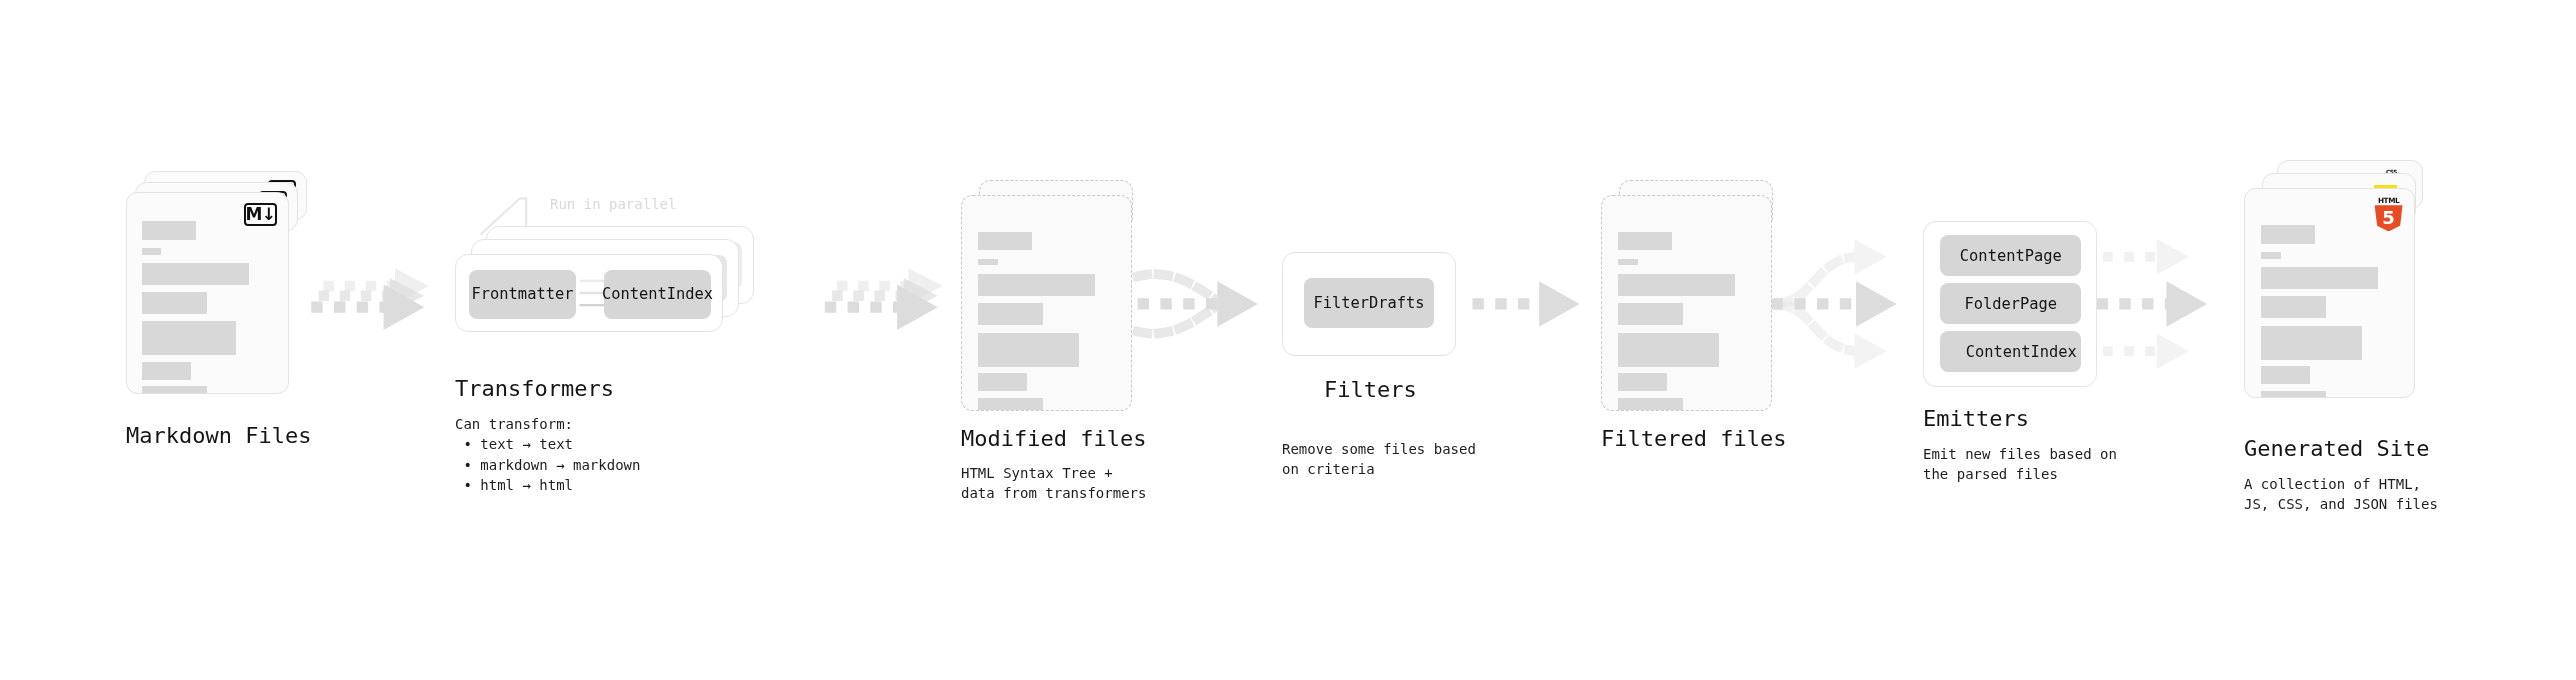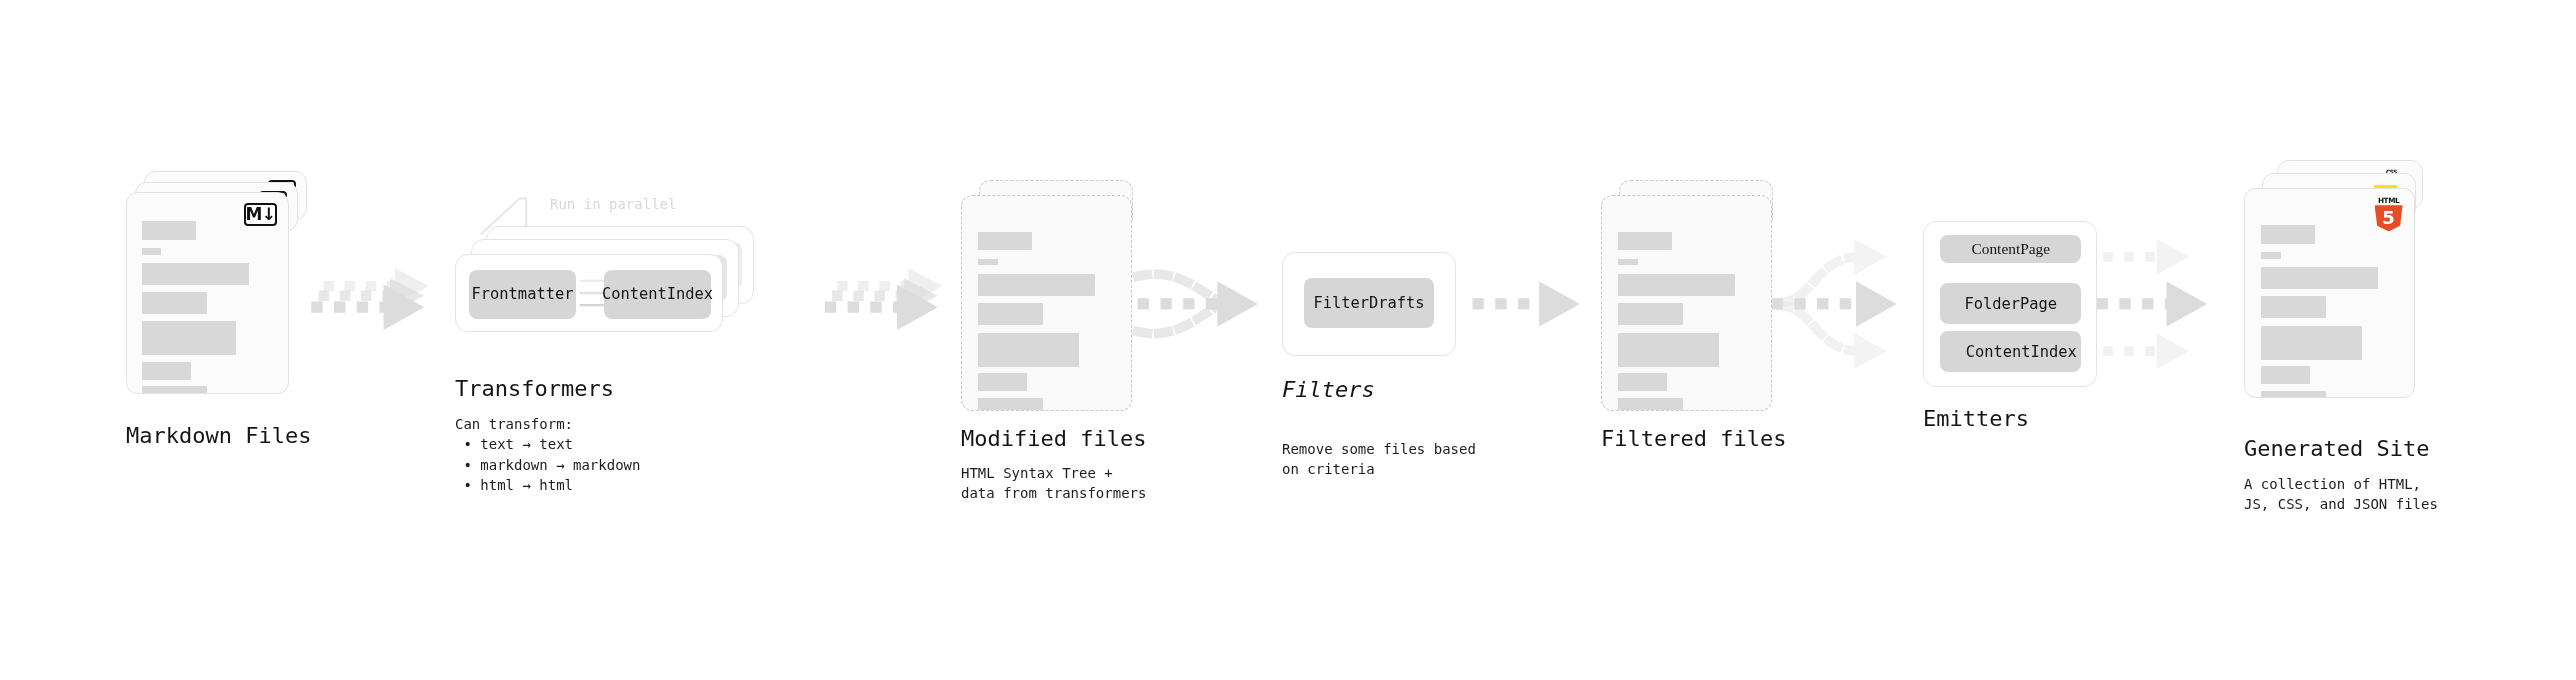--- a/index.html
+++ b/index.html
@@ -260,21 +260,21 @@
       </div>
     </div>
   </div>
   <div class="title" style="left:961px;top:426px;">Modified files</div>
   <div class="subtitle" style="left:961px;top:463px;">HTML Syntax Tree +
 data from transformers</div>
 
   <div class="groupbox" style="left:1282px;top:252px;width:174px;height:104px;">
     <div class="chip" style="left:21px;top:25px;width:130px;height:50px;font-size:15.4px;">FilterDrafts</div>
   </div>
-  <div class="title" style="left:1282px;top:377px;font-style:italic;">Filters</div>
+  <div class="title" style="left:1324px;top:377px;">Filters</div>
   <div class="subtitle" style="left:1282px;top:414px;margin-top:25px;">Remove some files based
 on criteria</div>
 
   <div class="doc-stack" style="left:1601px;top:180px;">
     <div class="doc dashed" style="left:18px;top:0px;width:154px;height:49px;"></div>
     <div class="doc dashed" style="left:0px;top:14.6px;width:171px;height:216px;">
       <div class="doc-body">
         <div class="bar" style="left:16.3px;top:36px;width:54px;height:18.7px;"></div>
         <div class="bar" style="left:16.3px;top:63px;width:19.5px;height:6.5px;"></div>
         <div class="bar" style="left:16.3px;top:78px;width:117px;height:22px;"></div>
@@ -282,25 +282,27 @@
         <div class="bar" style="left:16.3px;top:137px;width:101px;height:34px;"></div>
         <div class="bar" style="left:16.3px;top:177px;width:49px;height:18px;"></div>
         <div class="bar" style="left:16.3px;top:202px;width:65px;height:22px;"></div>
 
       </div>
     </div>
   </div>
   <div class="title" style="left:1601px;top:426px;">Filtered files</div>
 
   <div class="groupbox" style="left:1923px;top:221px;width:174px;height:166px;">
-    <div class="chip" style="left:16.3px;top:13px;width:141px;height:28px;font-size:15.4px;font-family:Liberation Serif, serif;">ContentPage</div>
+    <div class="chip" style="left:16.3px;top:13px;width:141px;height:41px;font-size:15.4px;">ContentPage</div>
     <div class="chip" style="left:16.3px;top:61px;width:141px;height:41px;font-size:15.4px;">FolderPage</div>
     <div class="chip" style="left:16.3px;top:109px;width:141px;height:41px;font-size:15.4px;padding-left:21px;">ContentIndex</div>
   </div>
   <div class="title" style="left:1923px;top:406px;">Emitters</div>
+  <div class="subtitle" style="left:1923px;top:444px;">Emit new files based on
+the parsed files</div>
 
   <div class="doc-stack" style="left:2244px;top:160px;">
     <div class="doc solid" style="left:32.5px;top:0px;width:146px;height:49px;">
       <div class="css3" style="right:19.5px;top:8.1px;width:21px;height:13px;">
         <div class="c3-tag">CSS</div>
         <div class="c3-bar"></div>
       </div>
     </div>
     <div class="doc solid" style="left:18px;top:13px;width:154px;height:49px;">
       <div class="js-badge" style="right:18px;top:11.4px;width:23px;height:16.3px;"></div>

